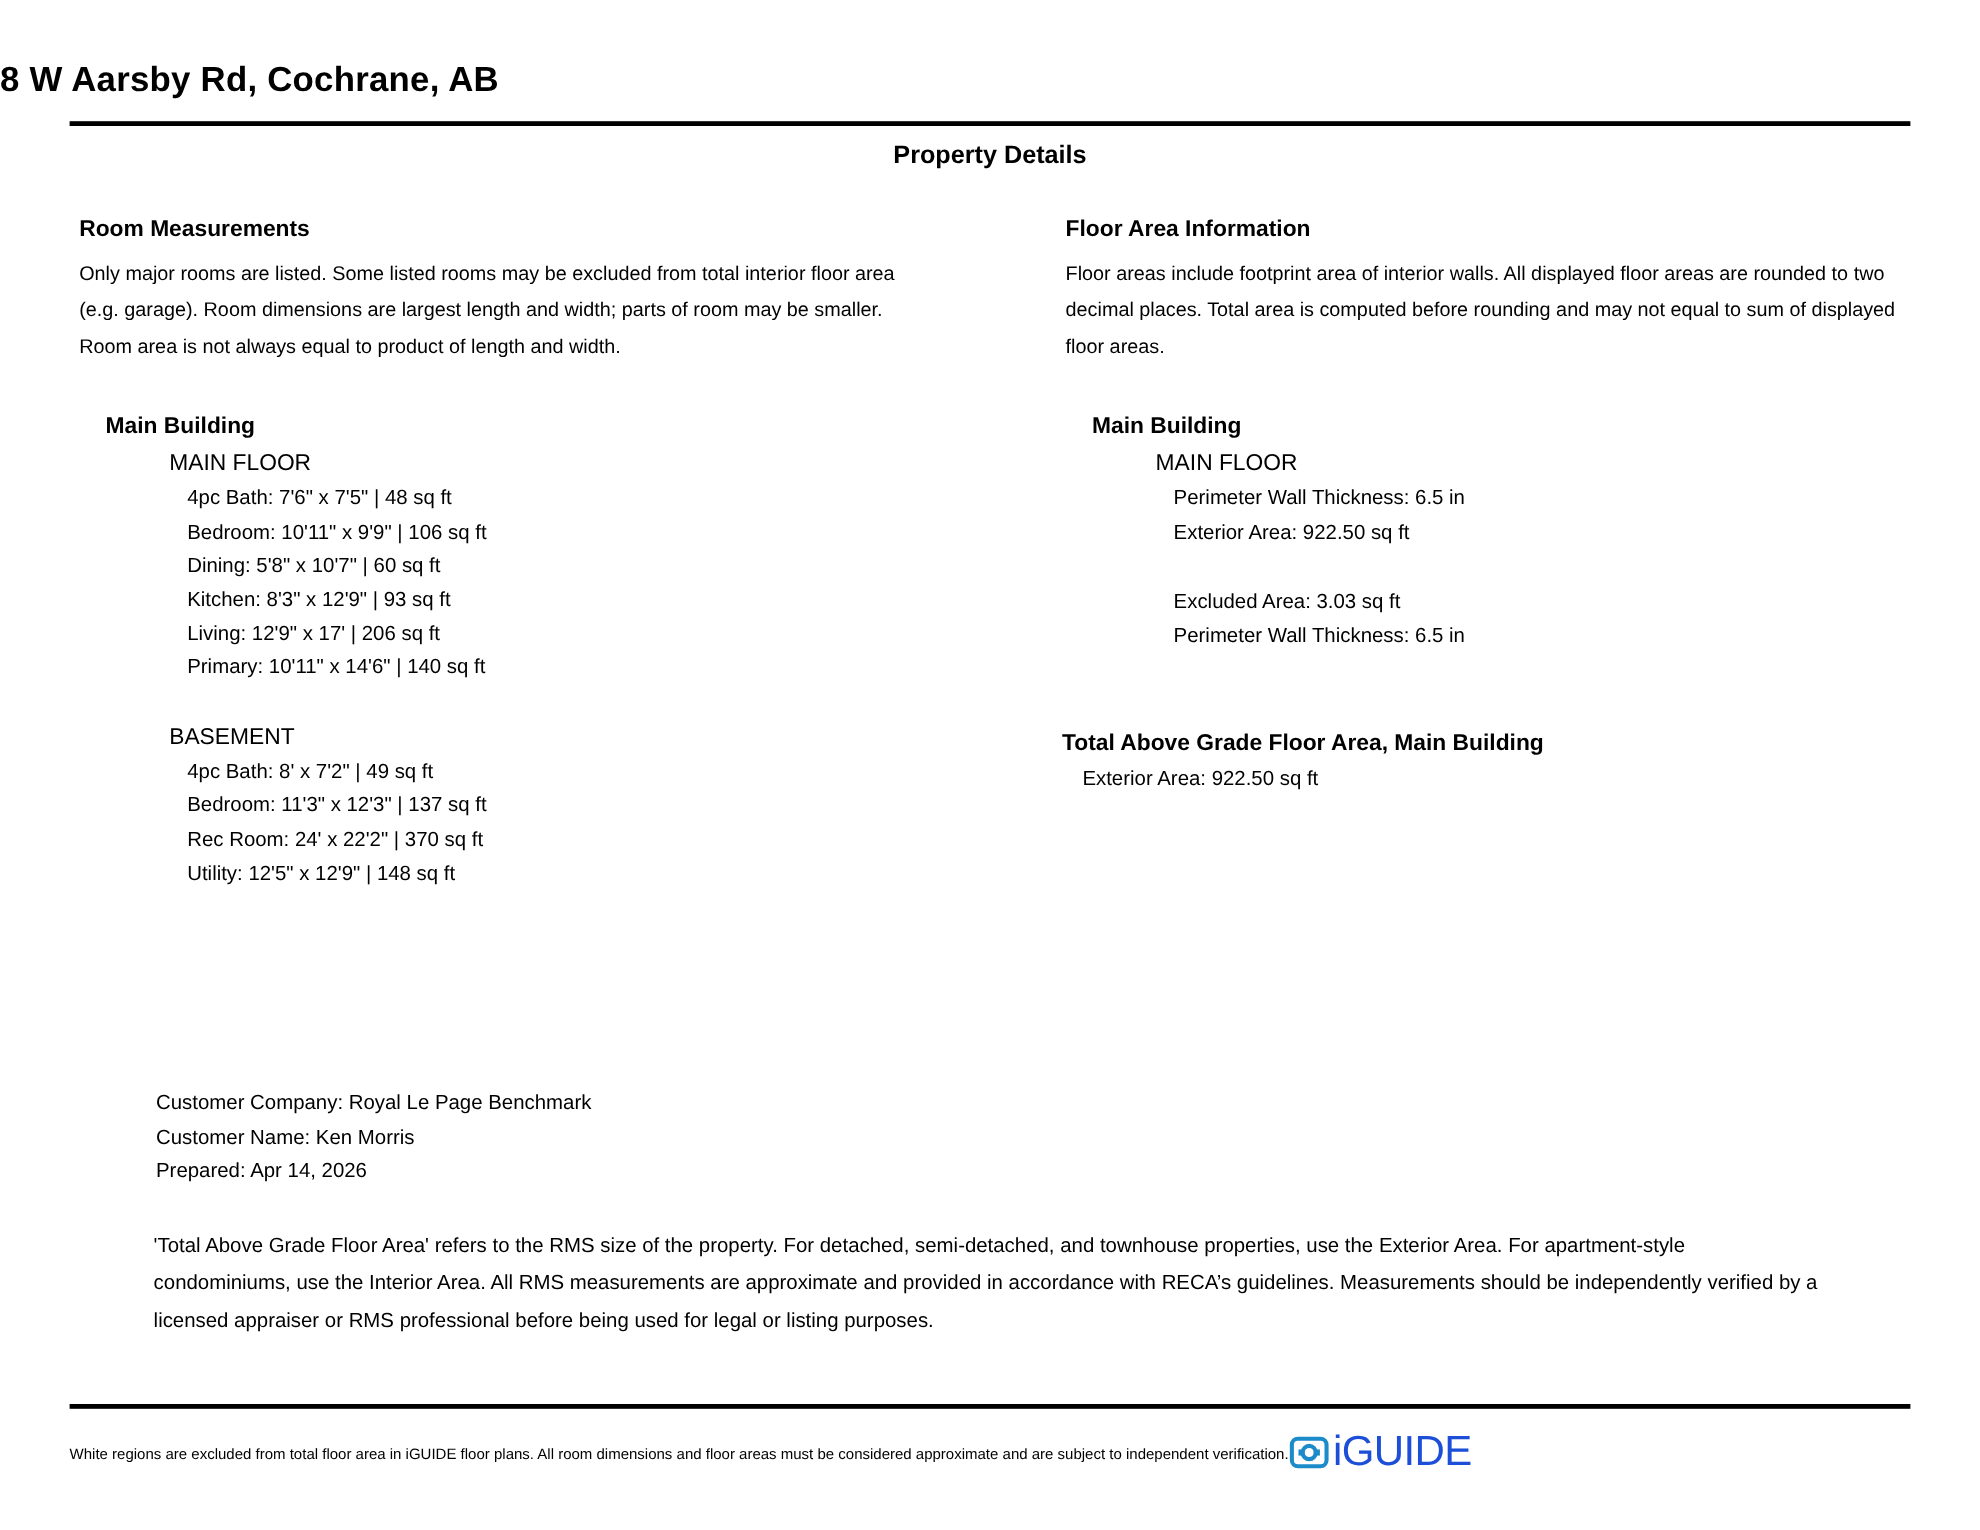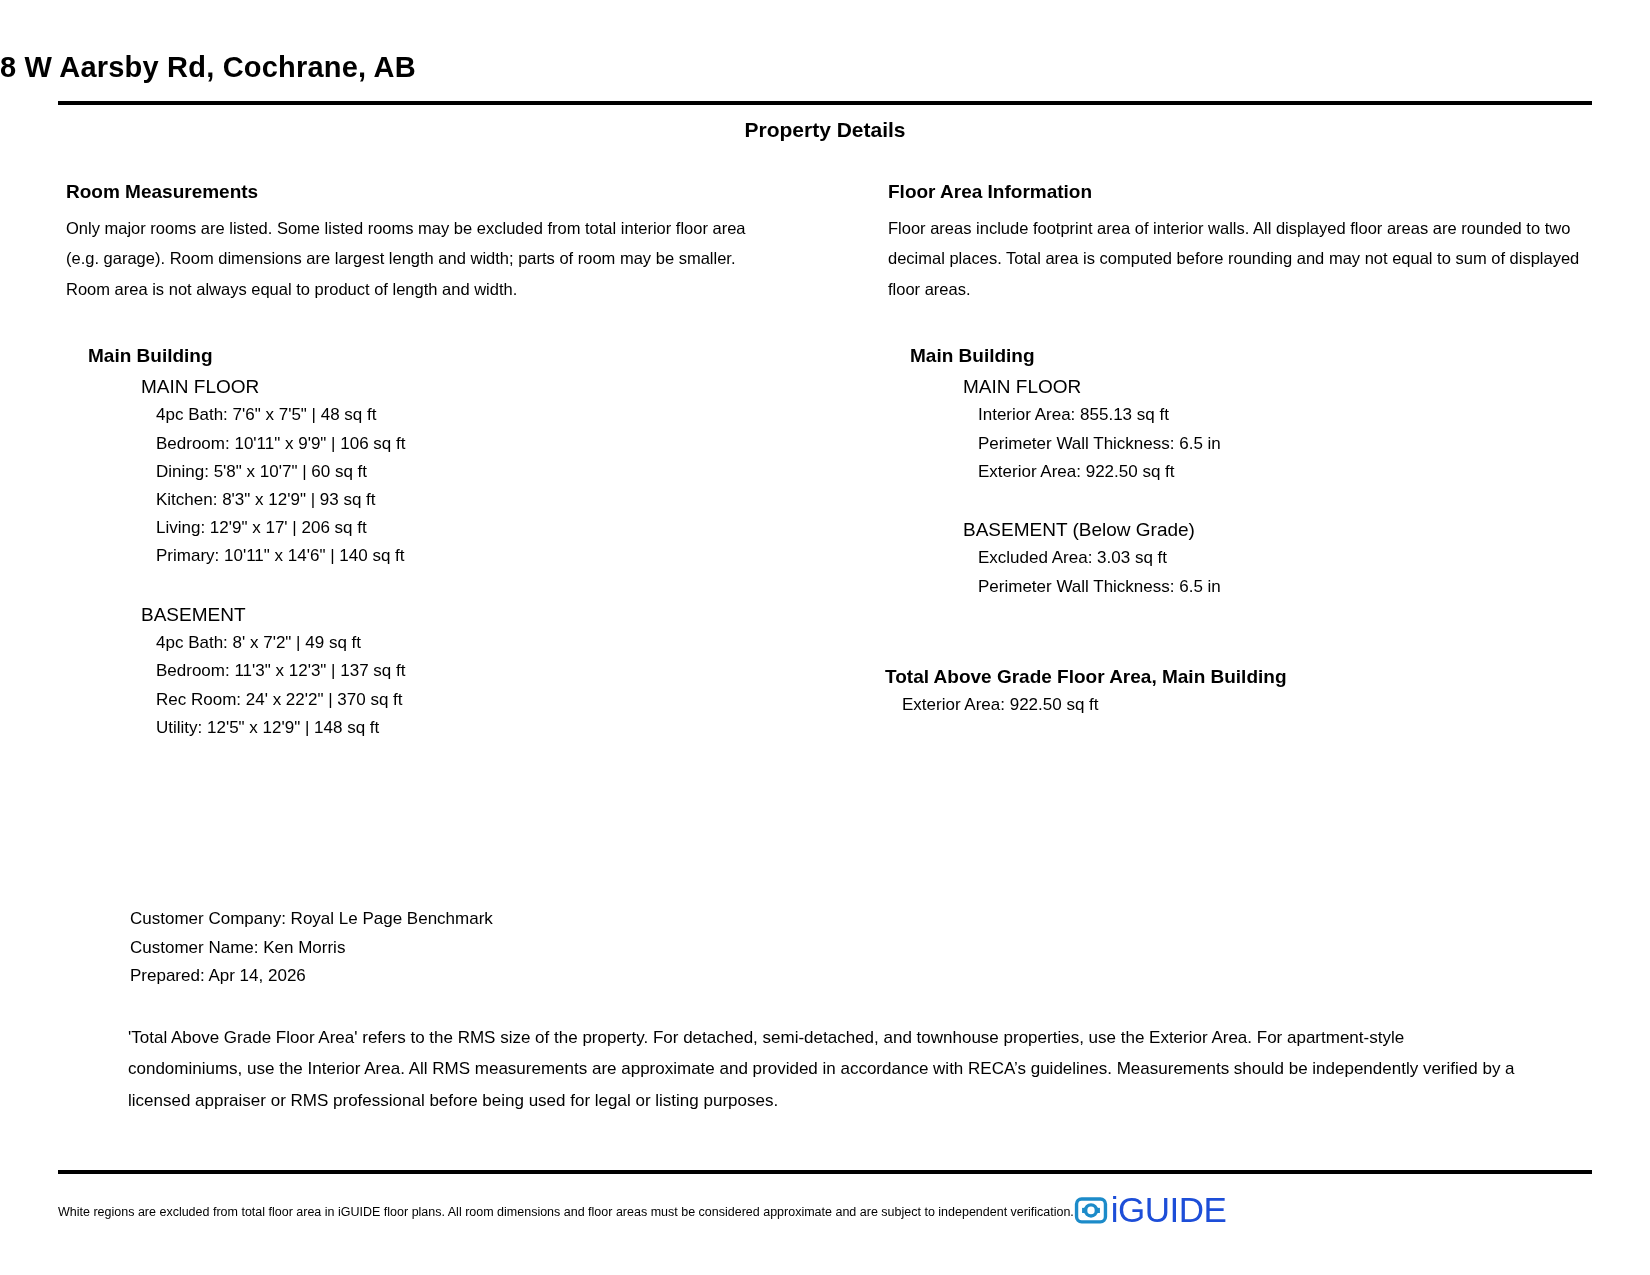--- a/index.html
+++ b/index.html
@@ -211,27 +211,25 @@
 
     <div class="col col-right">
       <div class="section-heading">Floor Area Information</div>
       <div class="section-note">Floor areas include footprint area of interior walls. All displayed floor areas are rounded to two decimal places. Total area is computed before rounding and may not equal to sum of displayed floor areas.</div>
 
       <div class="building-block">
         <div class="building-name">Main Building</div>
 
         <div class="floor-group">
           <div class="floor-name">MAIN FLOOR</div>
-          <div class="detail-line">Interior Area: 855.13 sq ft</div>
           <div class="detail-line">Perimeter Wall Thickness: 6.5 in</div>
           <div class="detail-line">Exterior Area: 922.50 sq ft</div>
         </div>
 
         <div class="floor-group">
-          <div class="floor-name">BASEMENT (Below Grade)</div>
           <div class="detail-line">Excluded Area: 3.03 sq ft</div>
           <div class="detail-line">Perimeter Wall Thickness: 6.5 in</div>
         </div>
       </div>
 
       <div class="total-block">
         <div class="total-heading">Total Above Grade Floor Area, Main Building</div>
         <div class="total-line">Exterior Area: 922.50 sq ft</div>
       </div>
     </div>

